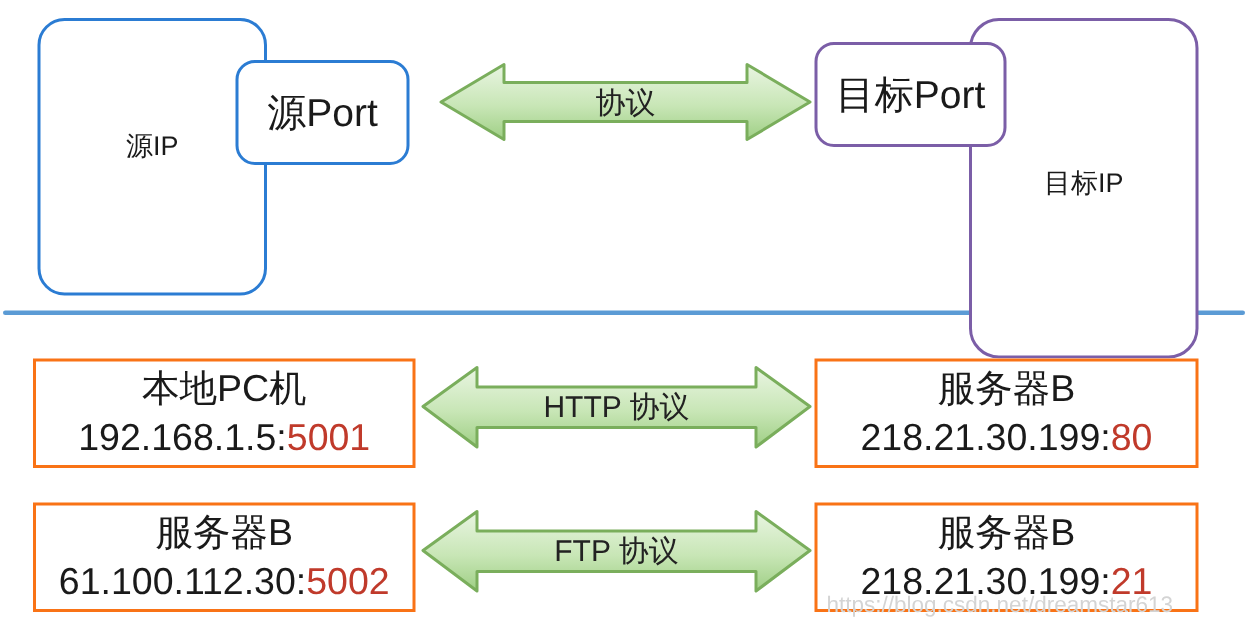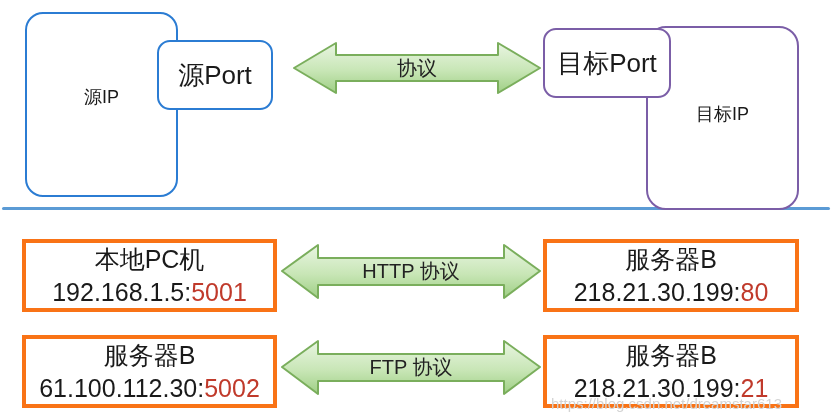--- a/index.html
+++ b/index.html
@@ -48,21 +48,21 @@
   }
 
   
   .divider{
     left:2px;top:207px;width:828px;height:3px;
     background:#5b9bd5;border-radius:2px;
   }
 
   
   .host-box{
-    border:4px solid #f97316;
+    border:2px solid #f97316;
     background:#ffffff;
     box-sizing:border-box;
     display:flex;flex-direction:column;align-items:center;justify-content:center;
     text-align:center;
     z-index:1;
   }
   .host-name{font-size:25px;line-height:33px;}
   .host-addr{font-size:25px;line-height:33px;white-space:nowrap;}
   .port-red{color:#c03a2b;}
 
@@ -98,21 +98,21 @@
       </defs>
       <polygon points="2,27 44,2 44,14 206,14 206,2 248,27 206,52 206,40 44,40 44,52" fill="url(#gradTop)" stroke="#7aae5c" stroke-width="2" stroke-linejoin="round"></polygon>
     </svg>
     <span class="arrow-label">协议</span>
   </div>
 
   <div class="abs port-box purple" style="left:543px;top:28px;width:128px;height:70px;">
     <span>目标Port</span>
   </div>
 
-  <div class="abs big-box purple" style="left:646px;top:26px;width:153px;height:184px;">
+  <div class="abs big-box purple" style="left:646px;top:12px;width:153px;height:227px;">
     <span class="nudge-up-sm">目标IP</span>
   </div>
 
   <div class="abs divider"></div>
 
   <div class="abs host-box" style="left:22px;top:239px;width:255px;height:73px;">
     <div class="host-name">本地PC机</div>
     <div class="host-addr"><span>192.168.1.5:</span><span class="port-red">5001</span></div>
   </div>
 

